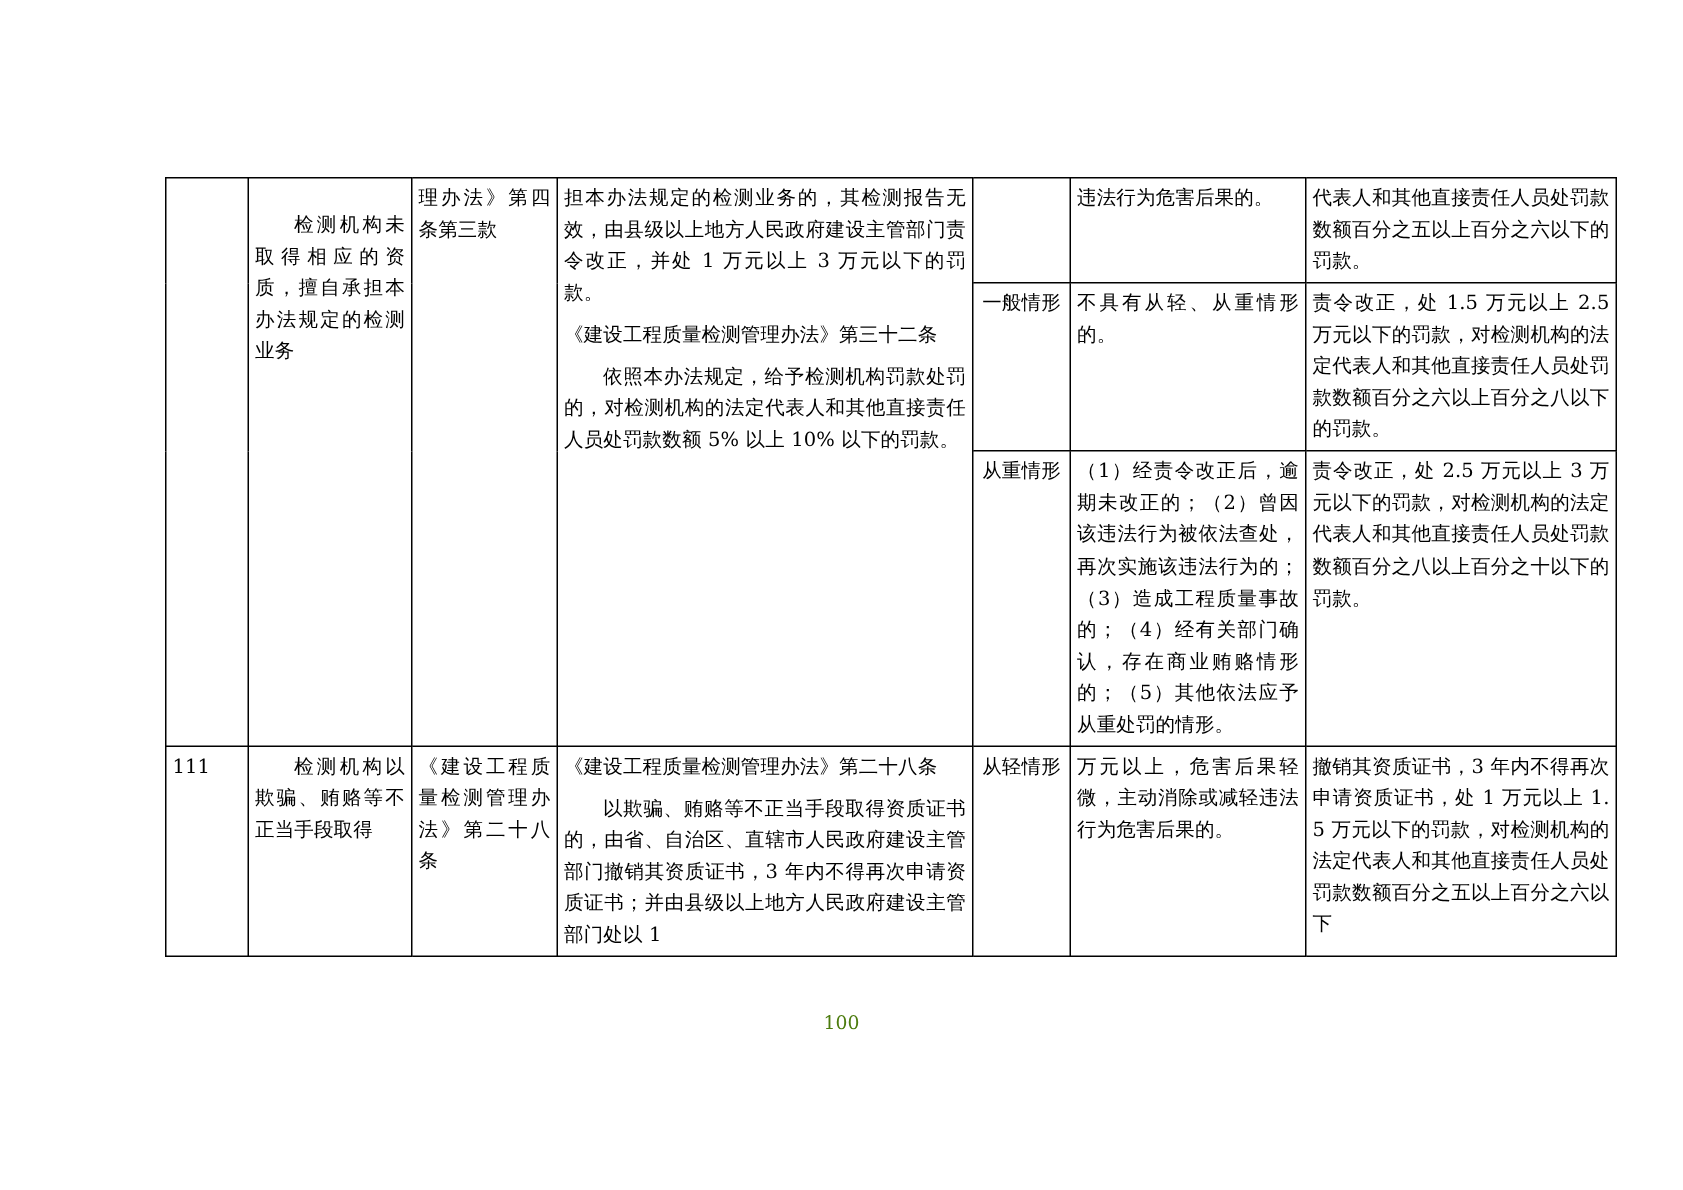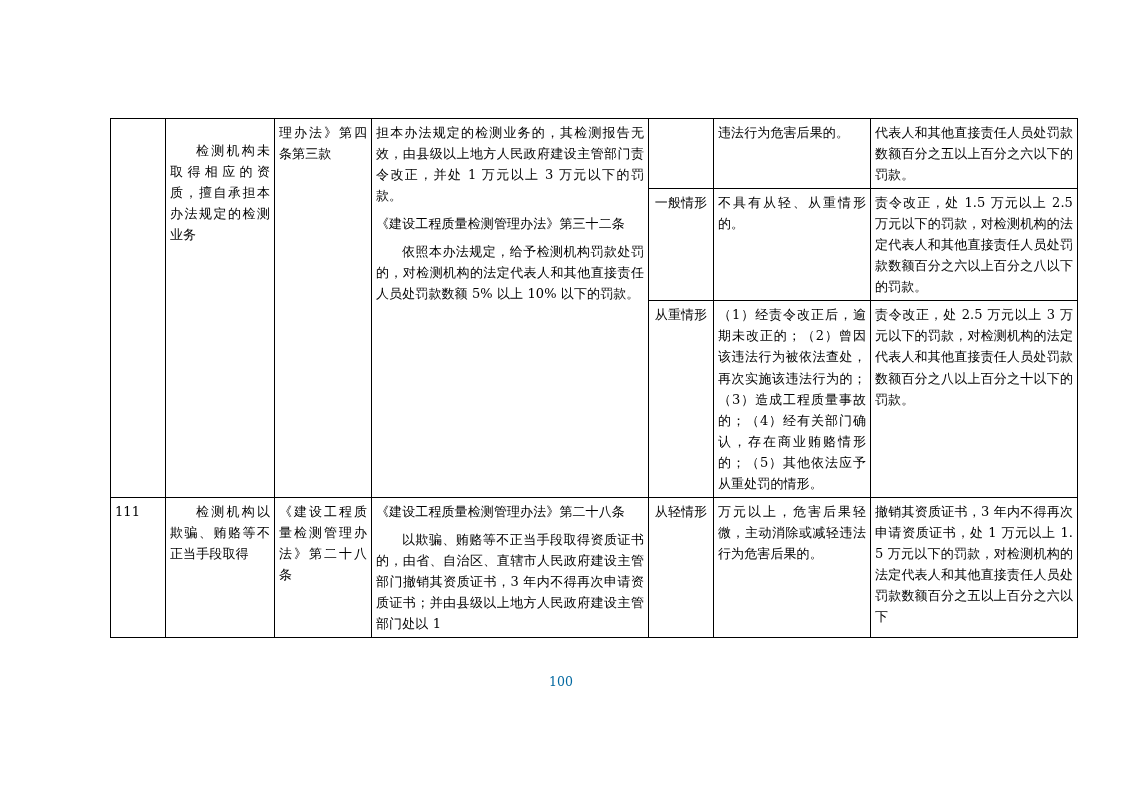--- a/index.html
+++ b/index.html
@@ -82,21 +82,21 @@
     padding-top: 18px;
   }
   .page-number {
     position: absolute;
     left: 0;
     top: 674px;
     width: 1122px;
     text-align: center;
     font-size: 12.5px;
     font-family: "DejaVu Serif", "Liberation Serif", serif;
-    color: #0369a1;
+    color: #4d7c0f;
   }
 </style>
 </head>
 <body>
 
 <div class="page">
 
   <table class="doc-table">
     <tbody>
 

